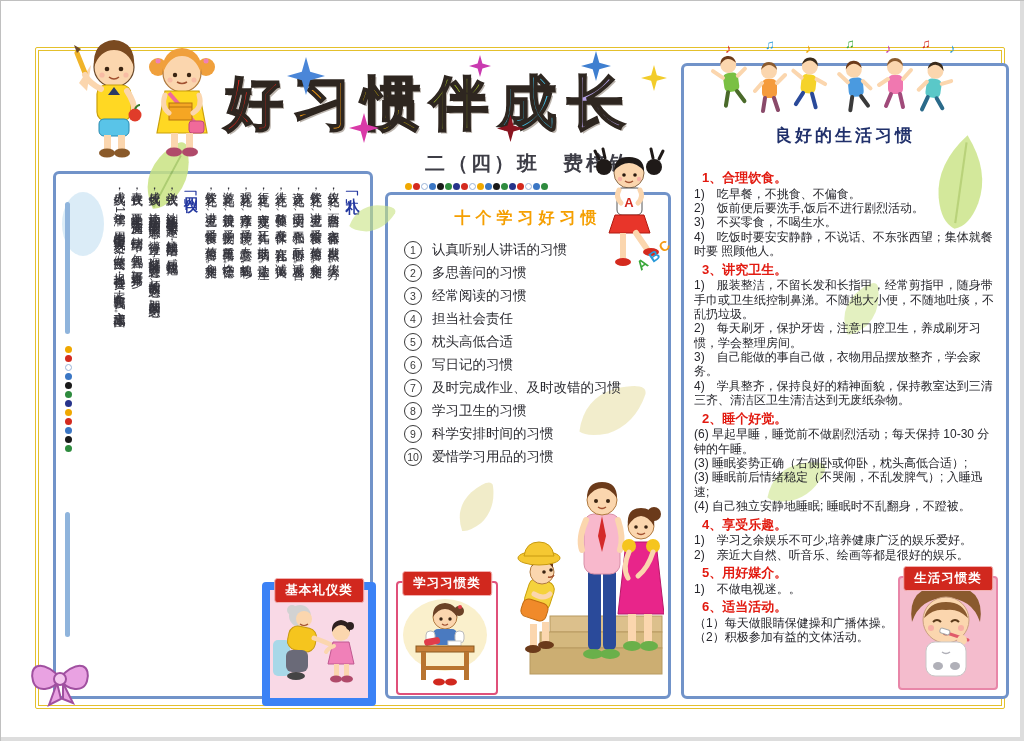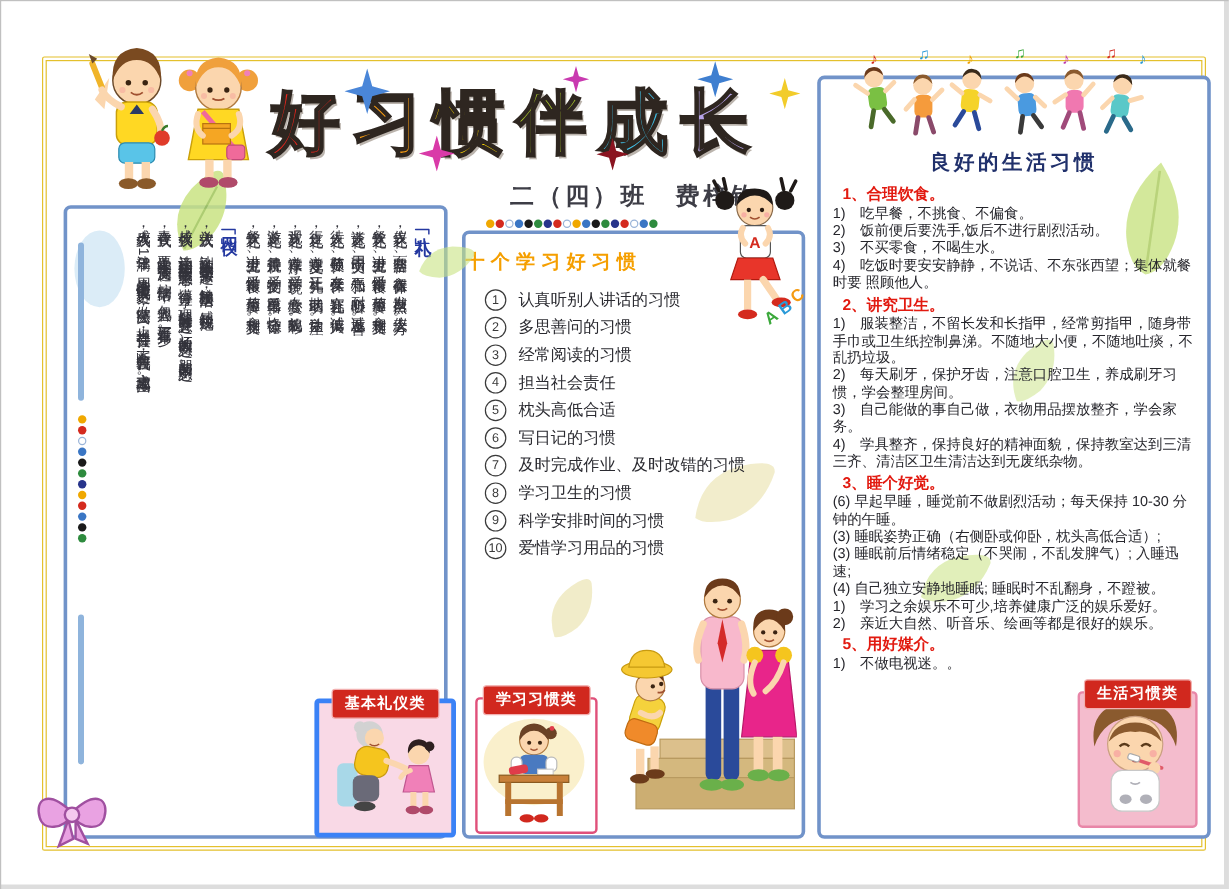--- a/index.html
+++ b/index.html
@@ -27,34 +27,34 @@
   .v-item{display:block;margin:0 1px;}
   .v-label{display:block;font-size:14px;font-weight:bold;color:#2438a0;margin:0 3px;padding-top:4px;}
   .deco-bar{width:5px;border-radius:3px;background:#8fb4dc;z-index:3;}
   .vdots{display:flex;flex-direction:column;gap:2px;z-index:3;}
   #bubble{left:58px;top:188px;width:42px;height:64px;border-radius:50%;background:#cfe6f4;opacity:.75;z-index:1;}
   
   .badge{position:absolute;left:50%;top:-12px;transform:translateX(-50%);background:#d1281e;color:#fff;
          font-size:12.5px;font-weight:bold;white-space:nowrap;padding:3px 10px;border-radius:3px;
          border:1px solid #f2b0b0;letter-spacing:1px;z-index:5;}
   .card{position:absolute;border-radius:4px;z-index:4;}
-  #card-basic{left:206px;top:408px;width:98px;height:108px;background:#f9d9e6;border:4px solid #3b82f6;padding-left:12px;}
+  #card-basic{left:206px;top:408px;width:98px;height:108px;background:#f9d9e6;border:8px solid #3b82f6;}
   #card-study{left:8px;top:386px;width:98px;height:110px;background:#fff;border:2px solid #e0507a;}
   #card-life{right:8px;bottom:6px;width:96px;height:110px;background:#f4bccd;border:2px solid #e886a8;}
   
   #mid-panel{left:384px;top:191px;width:280px;height:501px;}
-  #mid-heading{margin-top:13px;font-size:16px;font-weight:bold;color:#f59f00;letter-spacing:5px;}
+  #mid-heading{text-align:center;margin-top:13px;font-size:16px;font-weight:bold;color:#f59f00;letter-spacing:5px;}
   #habit-list{margin:9px 0 0 16px;position:relative;z-index:2;}
   .habit-row{display:flex;align-items:center;gap:10px;height:23px;font-size:13.5px;color:#2b2b31;}
   .numcircle{width:16px;height:16px;min-width:16px;border:1.5px solid #3a3a3a;border-radius:50%;
              font-size:10.5px;display:flex;align-items:center;justify-content:center;color:#3a3a3a;}
   
   #right-panel{left:680px;top:62px;width:322px;height:630px;}
   #right-heading{text-align:center;margin-top:58px;font-size:17px;font-weight:bold;color:#20306b;letter-spacing:3px;position:relative;z-index:2;}
-  #sections{padding:4px 10px 0 10px;font-size:12px;line-height:1.2;color:#26262c;position:relative;z-index:2;}
+  #sections{padding:4px 10px 0 10px;font-size:12px;line-height:1.2;color:#26262c;position:relative;z-index:2;margin-top:16px;}
   .sec-head{color:#e21a10;font-weight:bold;font-size:13px;margin:3px 0 1px 8px;}
   .sec-line{margin:0;}
   .narrow{margin-right:100px;}
   
   .leaf{z-index:1;}
   .leaf path{fill:#c9e383;}
   .pale path{fill:#efe9c0;}
   svg text{font-family:"Liberation Sans","DejaVu Sans",sans-serif;}
 </style>
 </head>
@@ -409,40 +409,46 @@
 
     <div id="sections">
       <div>
         <div class="sec-head">1、合理饮食。</div>
         <p class="sec-line">1)　吃早餐，不挑食、不偏食。</p>
         <p class="sec-line">2)　饭前便后要洗手,饭后不进行剧烈活动。</p>
         <p class="sec-line">3)　不买零食，不喝生水。</p>
         <p class="sec-line">4)　吃饭时要安安静静，不说话、不东张西望；集体就餐时要 照顾他人。</p>
       </div>
       <div>
-        <div class="sec-head">2、讲究卫生。</div>
+        <div class="sec-head">3、讲究卫生。</div>
         <p class="sec-line">1)　服装整洁，不留长发和长指甲，经常剪指甲，随身带手巾或卫生纸控制鼻涕。不随地大小便，不随地吐痰，不乱扔垃圾。</p>
         <p class="sec-line">2)　每天刷牙，保护牙齿，注意口腔卫生，养成刷牙习惯，学会整理房间。</p>
         <p class="sec-line">3)　自己能做的事自己做，衣物用品摆放整齐，学会家务。</p>
         <p class="sec-line">4)　学具整齐，保持良好的精神面貌，保持教室达到三清三齐、清洁区卫生清洁达到无废纸杂物。</p>
       </div>
       <div>
-        <div class="sec-head">3、睡个好觉。</div>
+        <div class="sec-head">2、睡个好觉。</div>
         <p class="sec-line">(6) 早起早睡，睡觉前不做剧烈活动；每天保持 10-30 分钟的午睡。</p>
         <p class="sec-line">(3) 睡眠姿势正确（右侧卧或仰卧，枕头高低合适）;</p>
         <p class="sec-line">(3) 睡眠前后情绪稳定（不哭闹，不乱发脾气）; 入睡迅速;</p>
         <p class="sec-line">(4) 自己独立安静地睡眠; 睡眠时不乱翻身，不蹬被。</p>
       </div>
       <div>
+        <div class="sec-head">4、享受乐趣。</div>
         <p class="sec-line">1)　学习之余娱乐不可少,培养健康广泛的娱乐爱好。</p>
         <p class="sec-line">2)　亲近大自然、听音乐、绘画等都是很好的娱乐。</p>
       </div>
       <div class="narrow">
         <div class="sec-head">5、用好媒介。</div>
         <p class="sec-line">1)　不做电视迷。。</p>
+      </div>
+      <div class="narrow">
+        <div class="sec-head">6、适当活动。</div>
+        <p class="sec-line">（1）每天做眼睛保健操和广播体操。</p>
+        <p class="sec-line">（2）积极参加有益的文体活动。</p>
       </div>
     </div>
 
     <div id="card-life" class="card">
       <div class="badge">生活习惯类</div>
       <svg width="92" height="104" viewBox="0 0 92 104">
         <path d="M12 44 Q6 8 46 6 Q86 8 80 44 Q72 20 46 20 Q20 20 12 44 Z" fill="#8a5a2e"></path>
         <circle cx="46" cy="42" r="23" fill="#fbd6ae" stroke="#caa080"></circle>
         <path d="M24 40 Q28 24 46 24 Q64 24 68 40 Q58 30 46 32 Q34 30 24 40 Z" fill="#8a5a2e"></path>
         <path d="M33 44 q4 -4 8 0" stroke="#5a3a1a" stroke-width="2" fill="none"></path>

